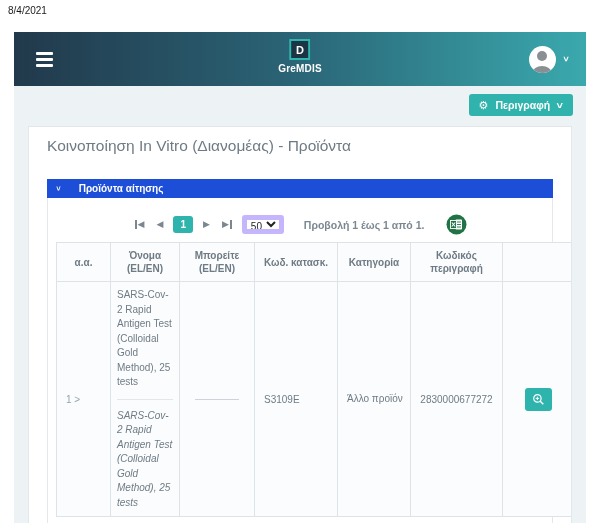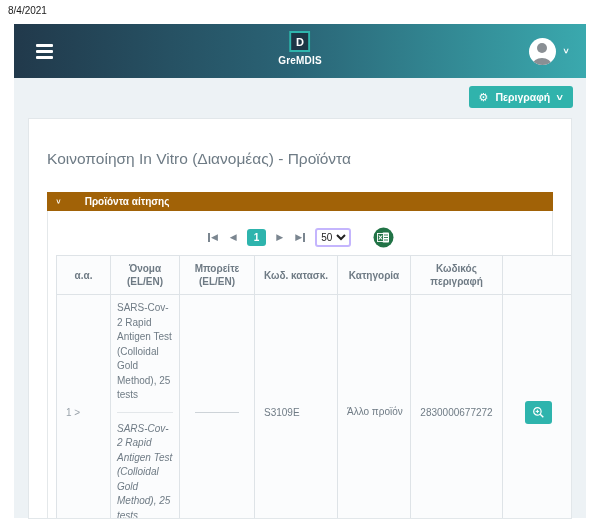--- a/index.html
+++ b/index.html
@@ -1,19 +1,19 @@
 <!DOCTYPE html>
 <html><head>
 <meta charset="utf-8">
 <style>
   * { box-sizing: border-box; margin: 0; padding: 0; }
   html,body { background:#fff; }
   body { width:600px; height:523px; font-family:"Liberation Sans", sans-serif; overflow:hidden; }
 
-  .print-header { height:24px; display:flex; align-items:flex-start; padding:5px 10px 0 8px; font-size:10px; color:#1a1a1a; }
+  .print-header { height:32px; display:flex; align-items:flex-start; padding:5px 10px 0 8px; font-size:10px; color:#1a1a1a; }
   .print-header .ph-left { width:120px; }
   .print-header .ph-center { flex:1; text-align:center; }
   .print-header .ph-right { width:120px; }
 
   .shell { margin:0 14px; }
 
   
   .navbar { height:54px; background:linear-gradient(90deg,#21394B 0%, #2A6375 48%, #3AA9AE 100%);
             display:flex; align-items:center; justify-content:space-between; padding:0 18px; position:relative; }
   .hamburger { background:none; border:none; cursor:pointer; display:flex; flex-direction:column; gap:3px; padding:4px; }
@@ -30,38 +30,38 @@
 
   
   .content { background:#EDF2F5; height:440px; padding-top:8px; }
   .actions-row { display:flex; justify-content:flex-end; padding:0 13px; height:22px; }
   .actions-btn { background:#30B3AC; color:#fff; border:none; border-radius:3px; cursor:pointer;
                  font-size:10.5px; font-weight:bold; padding:0 10px; height:22px; display:flex; align-items:center; gap:7px; }
   .actions-btn .gear { font-size:11px; font-weight:normal; }
   .actions-btn .chev { color:#fff; font-size:10px; }
 
   .card { margin:10px 14px 0; background:#fff; border:1px solid #E2E7EA; height:401px; overflow:hidden; }
-  .page-title { color:#6E7B85; font-size:15.5px; font-weight:400; margin:31px 18px 0; }
+  .page-title { color:#6E7B85; font-size:15.5px; font-weight:400; margin:10px 18px 0; }
 
   .panel { margin:24px 18px 0; }
-  .panel-header { background:#a16207; color:#fff; font-size:10px; font-weight:bold; padding:4px 9px; display:flex; align-items:center; gap:24px; cursor:pointer; }
+  .panel-header { background:#1d4ed8; color:#fff; font-size:10px; font-weight:bold; padding:4px 9px; display:flex; align-items:center; gap:18px; cursor:pointer; }
   .panel-header .chev { font-size:8px; }
   .panel-body { border:1px solid #E4E8EA; border-top:none; padding:7px 8px 8px; background:#fff; }
 
   .info-note { background:#C9CED3; color:#33383D; font-family:"Liberation Serif", serif; font-size:10px; line-height:1.55;
                text-align:center; padding:5px 22px; }
   .info-note b { font-style:normal; margin-right:2px; }
 
   .pager-row { display:flex; align-items:center; justify-content:center; gap:8px; padding:9px 0 7px; position:relative; }
   .pg-btn { background:none; border:none; cursor:pointer; color:#7B8690; font-size:9px; line-height:1; padding:2px; display:flex; align-items:center; }
   .pg-btn .bar { display:inline-block; width:2px; height:9px; background:#7B8690; }
   .pg-btn.first .bar { margin-right:1px; }
   .pg-btn.last .bar { margin-left:1px; }
   .pg-current { background:#2EB4AD; color:#fff; font-size:10px; font-weight:bold; padding:3px 7px; border-radius:3px; cursor:default; }
-  .pg-select { font-size:10px; height:19px; border:2px solid #c4b5fd; border-radius:3px; background:#fff; color:#222; font-family:"Liberation Sans",sans-serif; }
+  .pg-select { font-size:10px; height:19px; border:5px solid #c4b5fd; border-radius:3px; background:#fff; color:#222; font-family:"Liberation Sans",sans-serif; }
   .pg-summary { color:#7A8791; font-weight:bold; font-size:10.5px; margin-left:12px; }
   .excel-btn { background:none; border:none; cursor:pointer; margin-left:14px; padding:0; line-height:0; }
 
   
   table { width:100%; border-collapse:collapse; background:#FBFCFD; font-size:10px; color:#6F7B85; table-layout:fixed; }
   th, td { border:1px solid #DEE3E7; }
   th { font-weight:bold; color:#6E7A84; text-align:center; padding:6px 3px; line-height:1.3; height:36px; }
   td { vertical-align:middle; padding:6px; height:204px; }
   .cell-index { color:#99A2AA; padding-left:9px; }
   .name-el { padding-bottom:9px; border-bottom:1px solid #E3E7EA; margin-bottom:9px; line-height:1.45; }
@@ -136,20 +136,21 @@
               <button class="pg-btn">
                   <span>▶</span>
                 </button>
               <button class="pg-btn last">
                   <span>▶</span>
                   <span class="bar"></span>
                 </button>
               <select class="pg-select">
                 <option>50</option>
               </select>
+              <span class="pg-summary">Προβολή 1 έως 1 από 1.</span>
               <button class="excel-btn" aria-label="export excel">
                 <svg width="21" height="21" viewBox="0 0 21 21">
                   <circle cx="10.5" cy="10.5" r="10" fill="#217346"></circle>
                   <rect x="9.5" y="5.5" width="6.5" height="10" rx="0.8" fill="#fff"></rect>
                   <line x1="10.8" y1="8" x2="15" y2="8" stroke="#217346" stroke-width="0.9"></line>
                   <line x1="10.8" y1="10.5" x2="15" y2="10.5" stroke="#217346" stroke-width="0.9"></line>
                   <line x1="10.8" y1="13" x2="15" y2="13" stroke="#217346" stroke-width="0.9"></line>
                   <rect x="4.5" y="6.5" width="6" height="8" fill="#217346" stroke="#fff" stroke-width="0.9"></rect>
                   <path d="M5.8 8.5 l3.4 4 M9.2 8.5 l-3.4 4" stroke="#fff" stroke-width="1.1"></path>
                 </svg>

